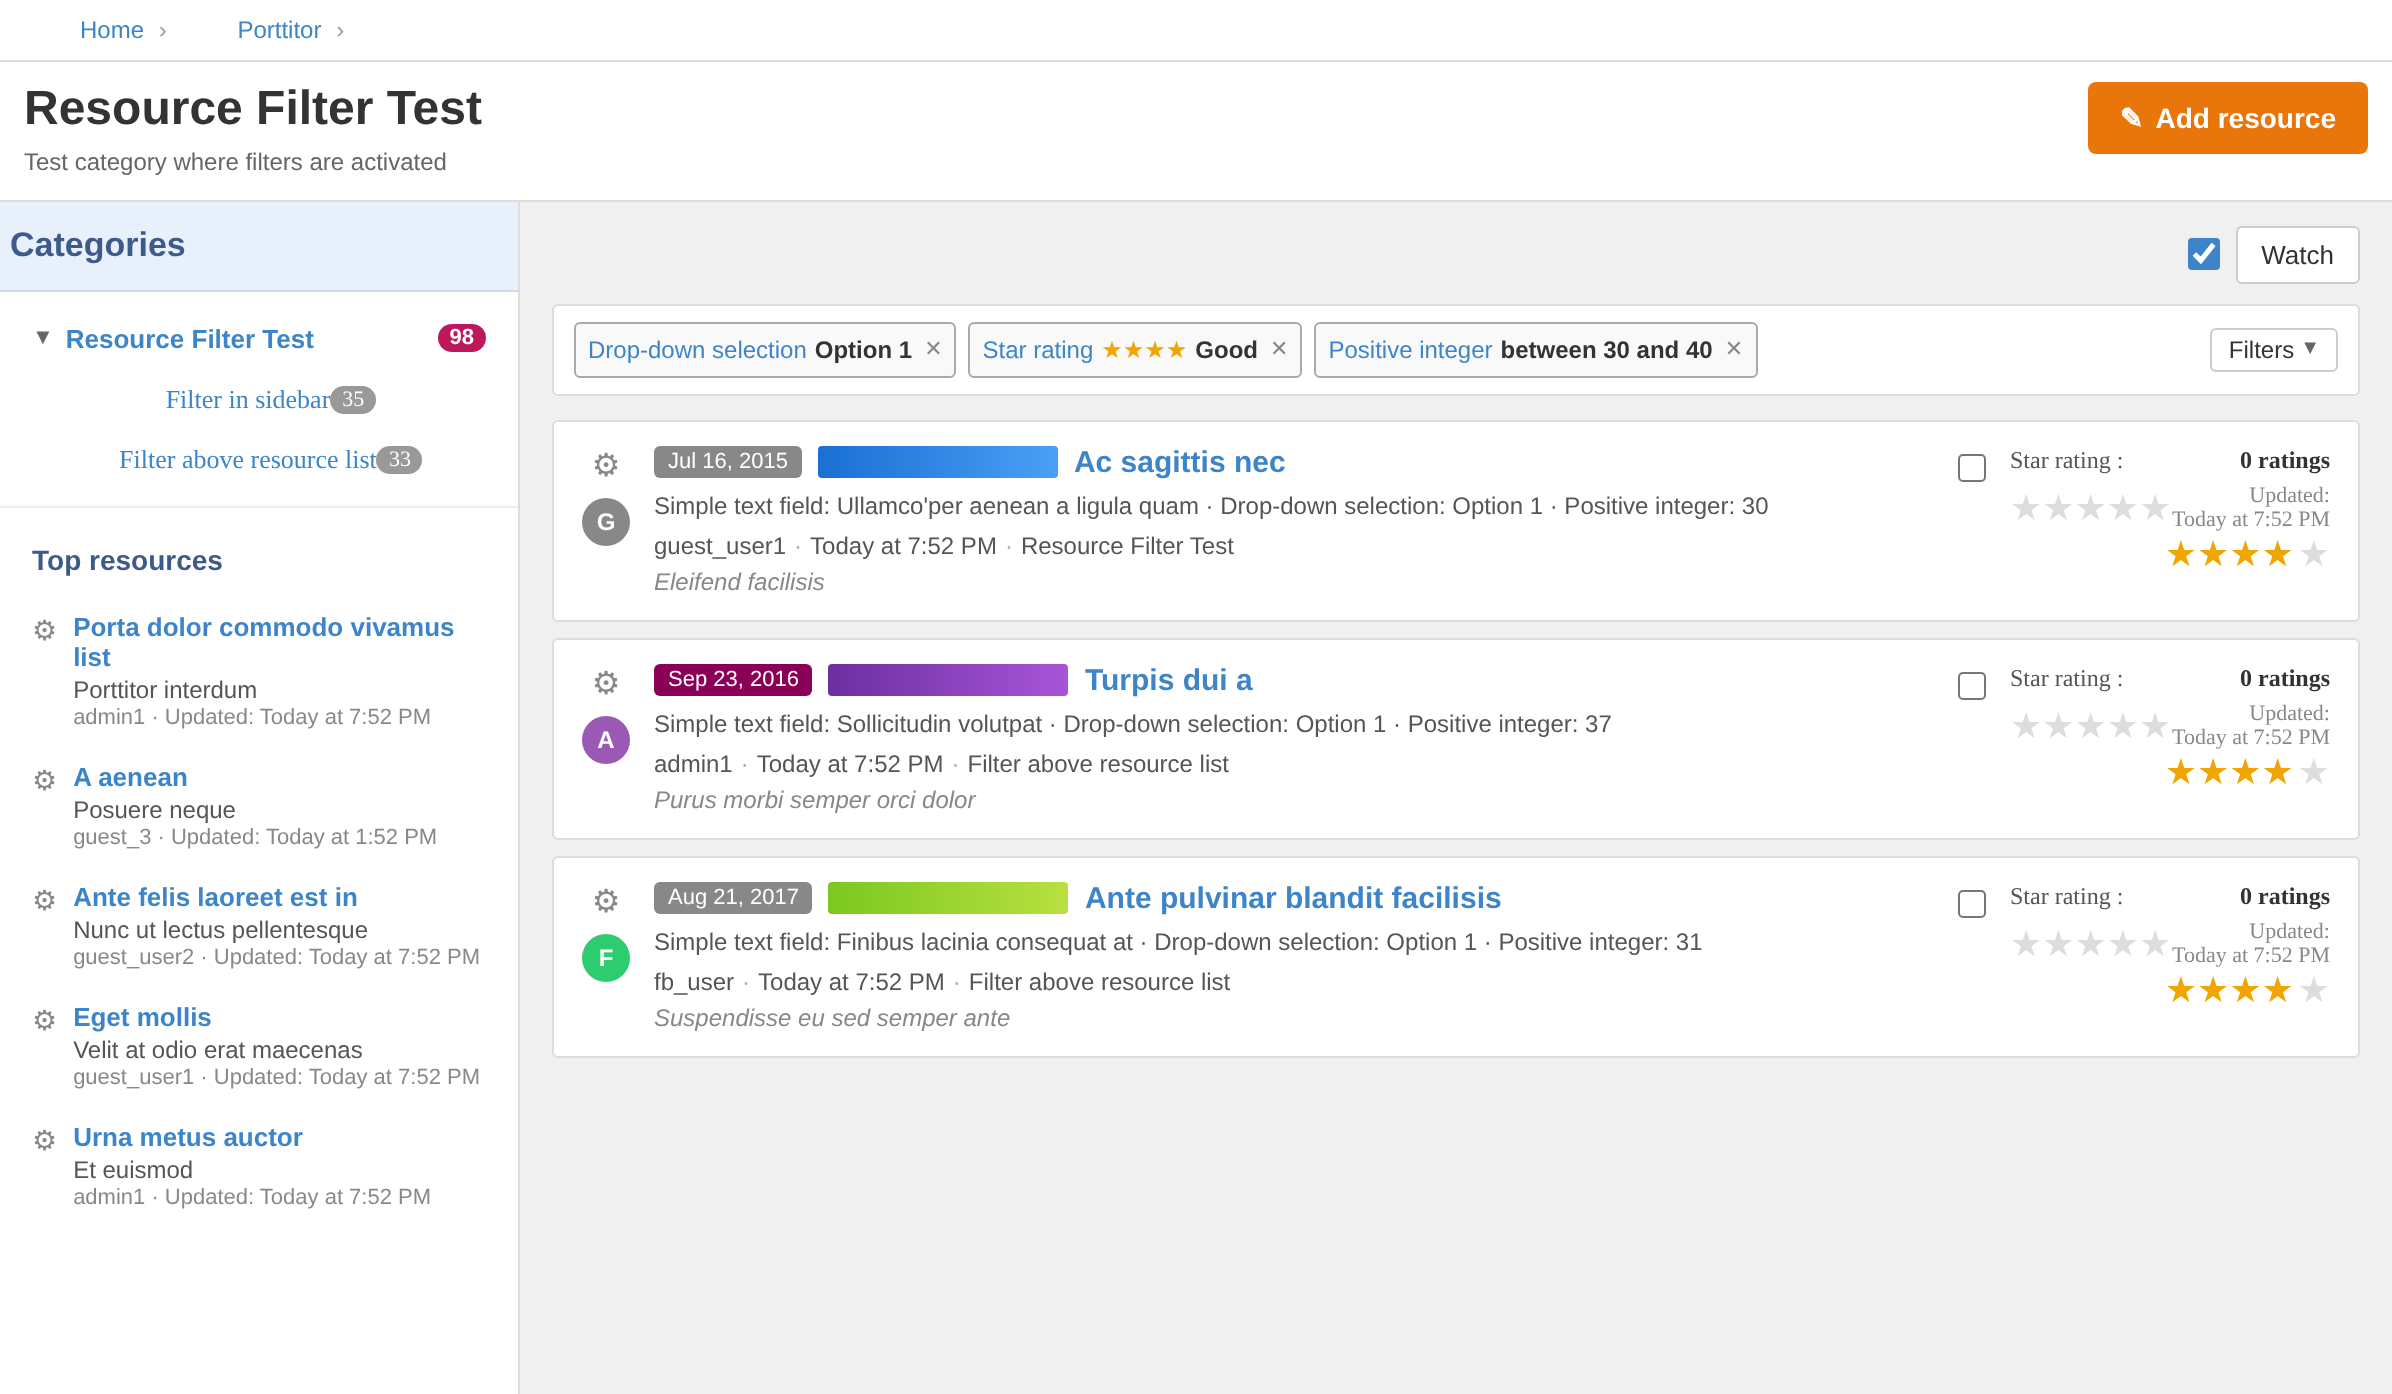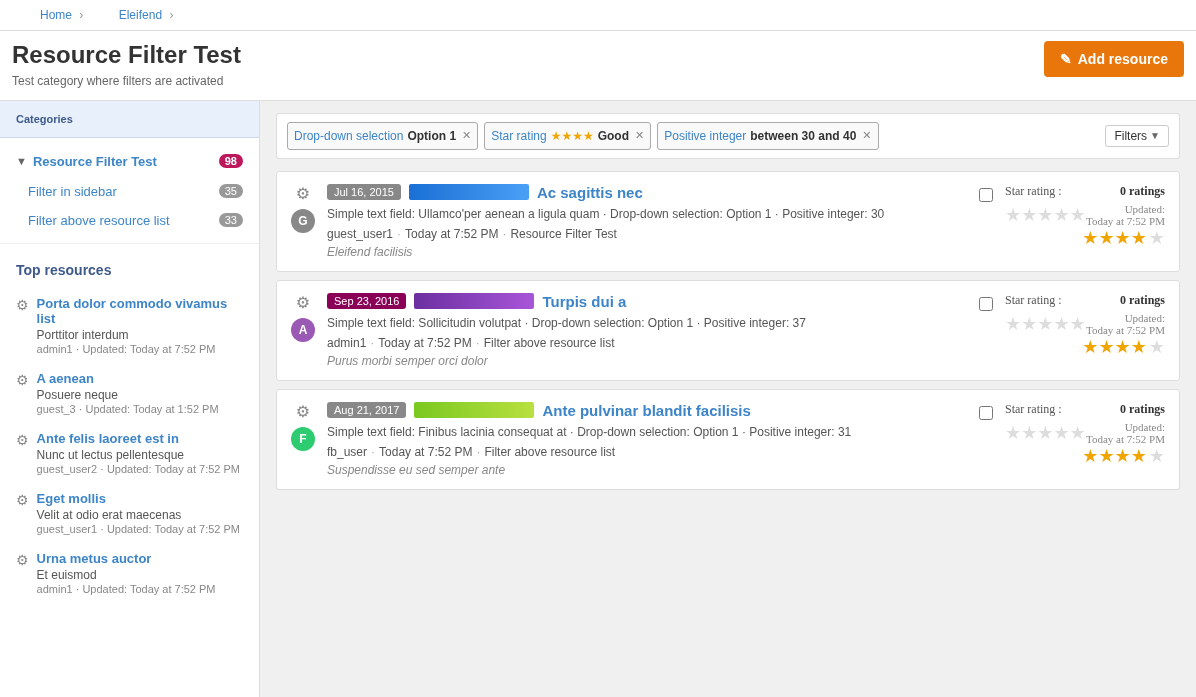--- a/index.html
+++ b/index.html
@@ -13,25 +13,25 @@
     .page-title-block { }
     .page-title { font-size: 24px; font-weight: bold; color: #333; line-height: 1.2; }
     .page-subtitle { font-size: 12px; color: #666; margin-top: 4px; }
 
     .add-resource-btn { background: #e8760a; color: #fff; border: none; padding: 10px 16px; font-size: 14px; font-weight: bold; cursor: pointer; border-radius: 4px; display: flex; align-items: center; gap: 6px; white-space: nowrap; }
     .add-resource-icon { font-size: 14px; }
 
     .main-layout { display: flex; min-height: calc(100vh - 90px); }
 
     .sidebar { width: 260px; min-width: 260px; background: #fff; border-right: 1px solid #ddd; padding: 0; }
-    .sidebar-categories-header { background: #e8f0fb; padding: 12px 16px; font-size: 11px; font-weight: bold; color: #3d5a8a; border-bottom: 1px solid #cdd8ea; }
+    .sidebar-categories-header { background: #e8f0fb; padding: 12px 5px; font-size: 17px; font-weight: bold; color: #3d5a8a; border-bottom: 1px solid #cdd8ea; }
     .sidebar-section { padding: 8px 0; border-bottom: 1px solid #eee; }
     .sidebar-section-title { padding: 8px 16px; font-size: 13px; font-weight: bold; color: #3d85c8; cursor: pointer; display: flex; align-items: center; justify-content: space-between; }
     .sidebar-section-title .count-badge { background: #be185d; color: #fff; border-radius: 10px; font-size: 11px; padding: 1px 6px; font-weight: bold; }
-    .sidebar-item { padding: 7px 16px 7px 28px; display: flex; justify-content: space-between; align-items: center; cursor: pointer; color: #3d85c8; font-size: 13px; }
+    .sidebar-item { padding: 7px 16px 7px 28px; display: flex; justify-content: center; align-items: center; cursor: pointer; color: #3d85c8; font-size: 13px; font-family: Liberation Serif, serif; }
     .sidebar-item .count-badge { background: #999; color: #fff; border-radius: 10px; font-size: 11px; padding: 1px 6px; }
 
     .top-resources-section { padding: 8px 0; }
     .top-resources-header { padding: 10px 16px; font-size: 14px; font-weight: bold; color: #3d5a8a; }
     .top-resource-item { padding: 8px 16px; display: flex; align-items: flex-start; gap: 8px; cursor: pointer; }
     .top-resource-gear { color: #888; font-size: 14px; margin-top: 1px; flex-shrink: 0; }
     .top-resource-content { }
     .top-resource-title { color: #3d85c8; font-size: 13px; font-weight: bold; }
     .top-resource-subtitle { color: #555; font-size: 12px; margin-top: 2px; }
     .top-resource-meta { color: #888; font-size: 11px; margin-top: 1px; }
@@ -81,21 +81,21 @@
     .rating-time { font-size: 11px; color: #888; }
 
     .chevron-down { font-size: 10px; color: #666; }
   </style>
 </head>
 <body>
 
 <div class="breadcrumb">
   <a href="#">Home</a>
   <span class="sep">›</span>
-  <a href="#">Eleifend</a>
+  <a href="#">Porttitor</a>
   <span class="sep">›</span>
 </div>
 
 <div class="page-header">
   <div class="page-title-block">
     <div class="page-title">Resource Filter Test</div>
     <div class="page-subtitle">Test category where filters are activated</div>
   </div>
   <button class="add-resource-btn">
     <span class="add-resource-icon">✎</span>
@@ -168,20 +168,24 @@
       <div class="top-resource-subtitle">Et euismod</div>
       <div class="top-resource-meta">admin1 · Updated: Today at 7:52 PM</div>
     </div>
   </div>
         </div>
     </div>
   </div>
 
   <div class="content-area">
 
+    <div class="content-top-bar">
+      <input type="checkbox" class="watch-checkbox" checked="" style="">
+      <button class="watch-btn">Watch</button>
+    </div>
 
     <div class="filter-bar">
       <div class="filter-tag">
         <span class="filter-tag-label">Drop-down selection</span>
         <span class="filter-tag-value">Option 1</span>
         <span class="filter-tag-remove">✕</span>
       </div>
       <div class="filter-tag">
         <span class="filter-tag-label">Star rating</span>
         <span class="stars-inline">★★★★</span>

